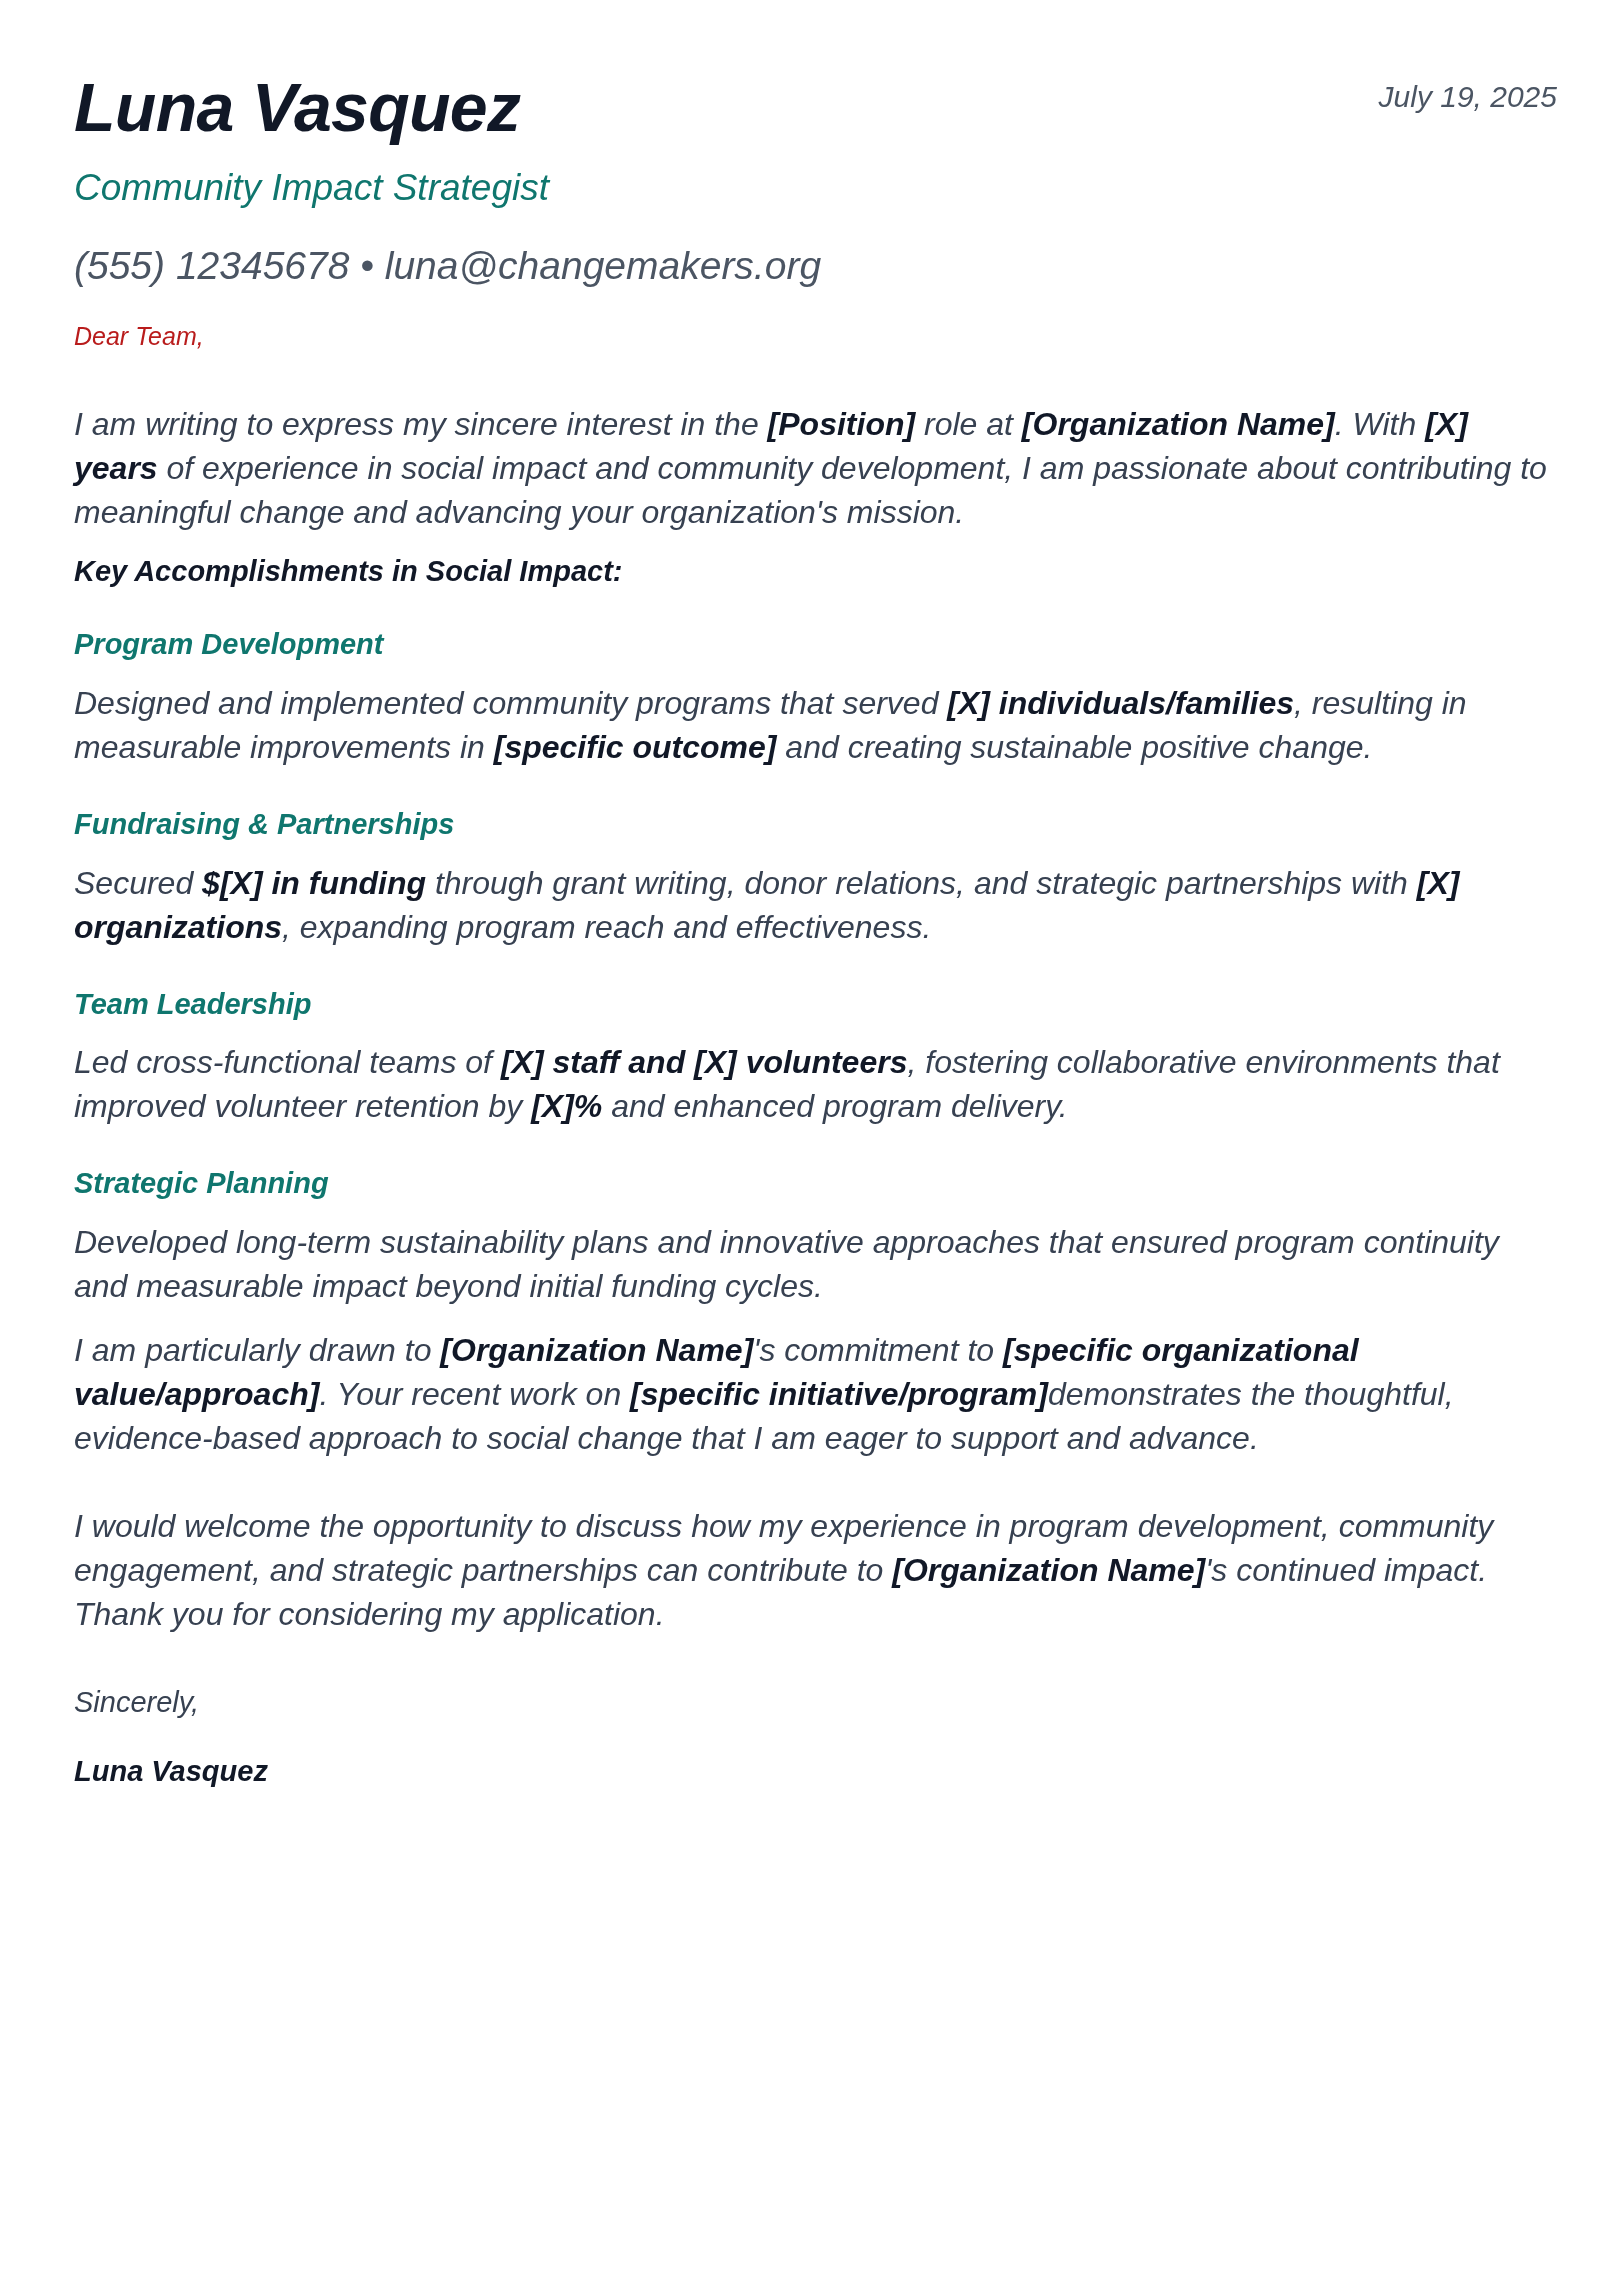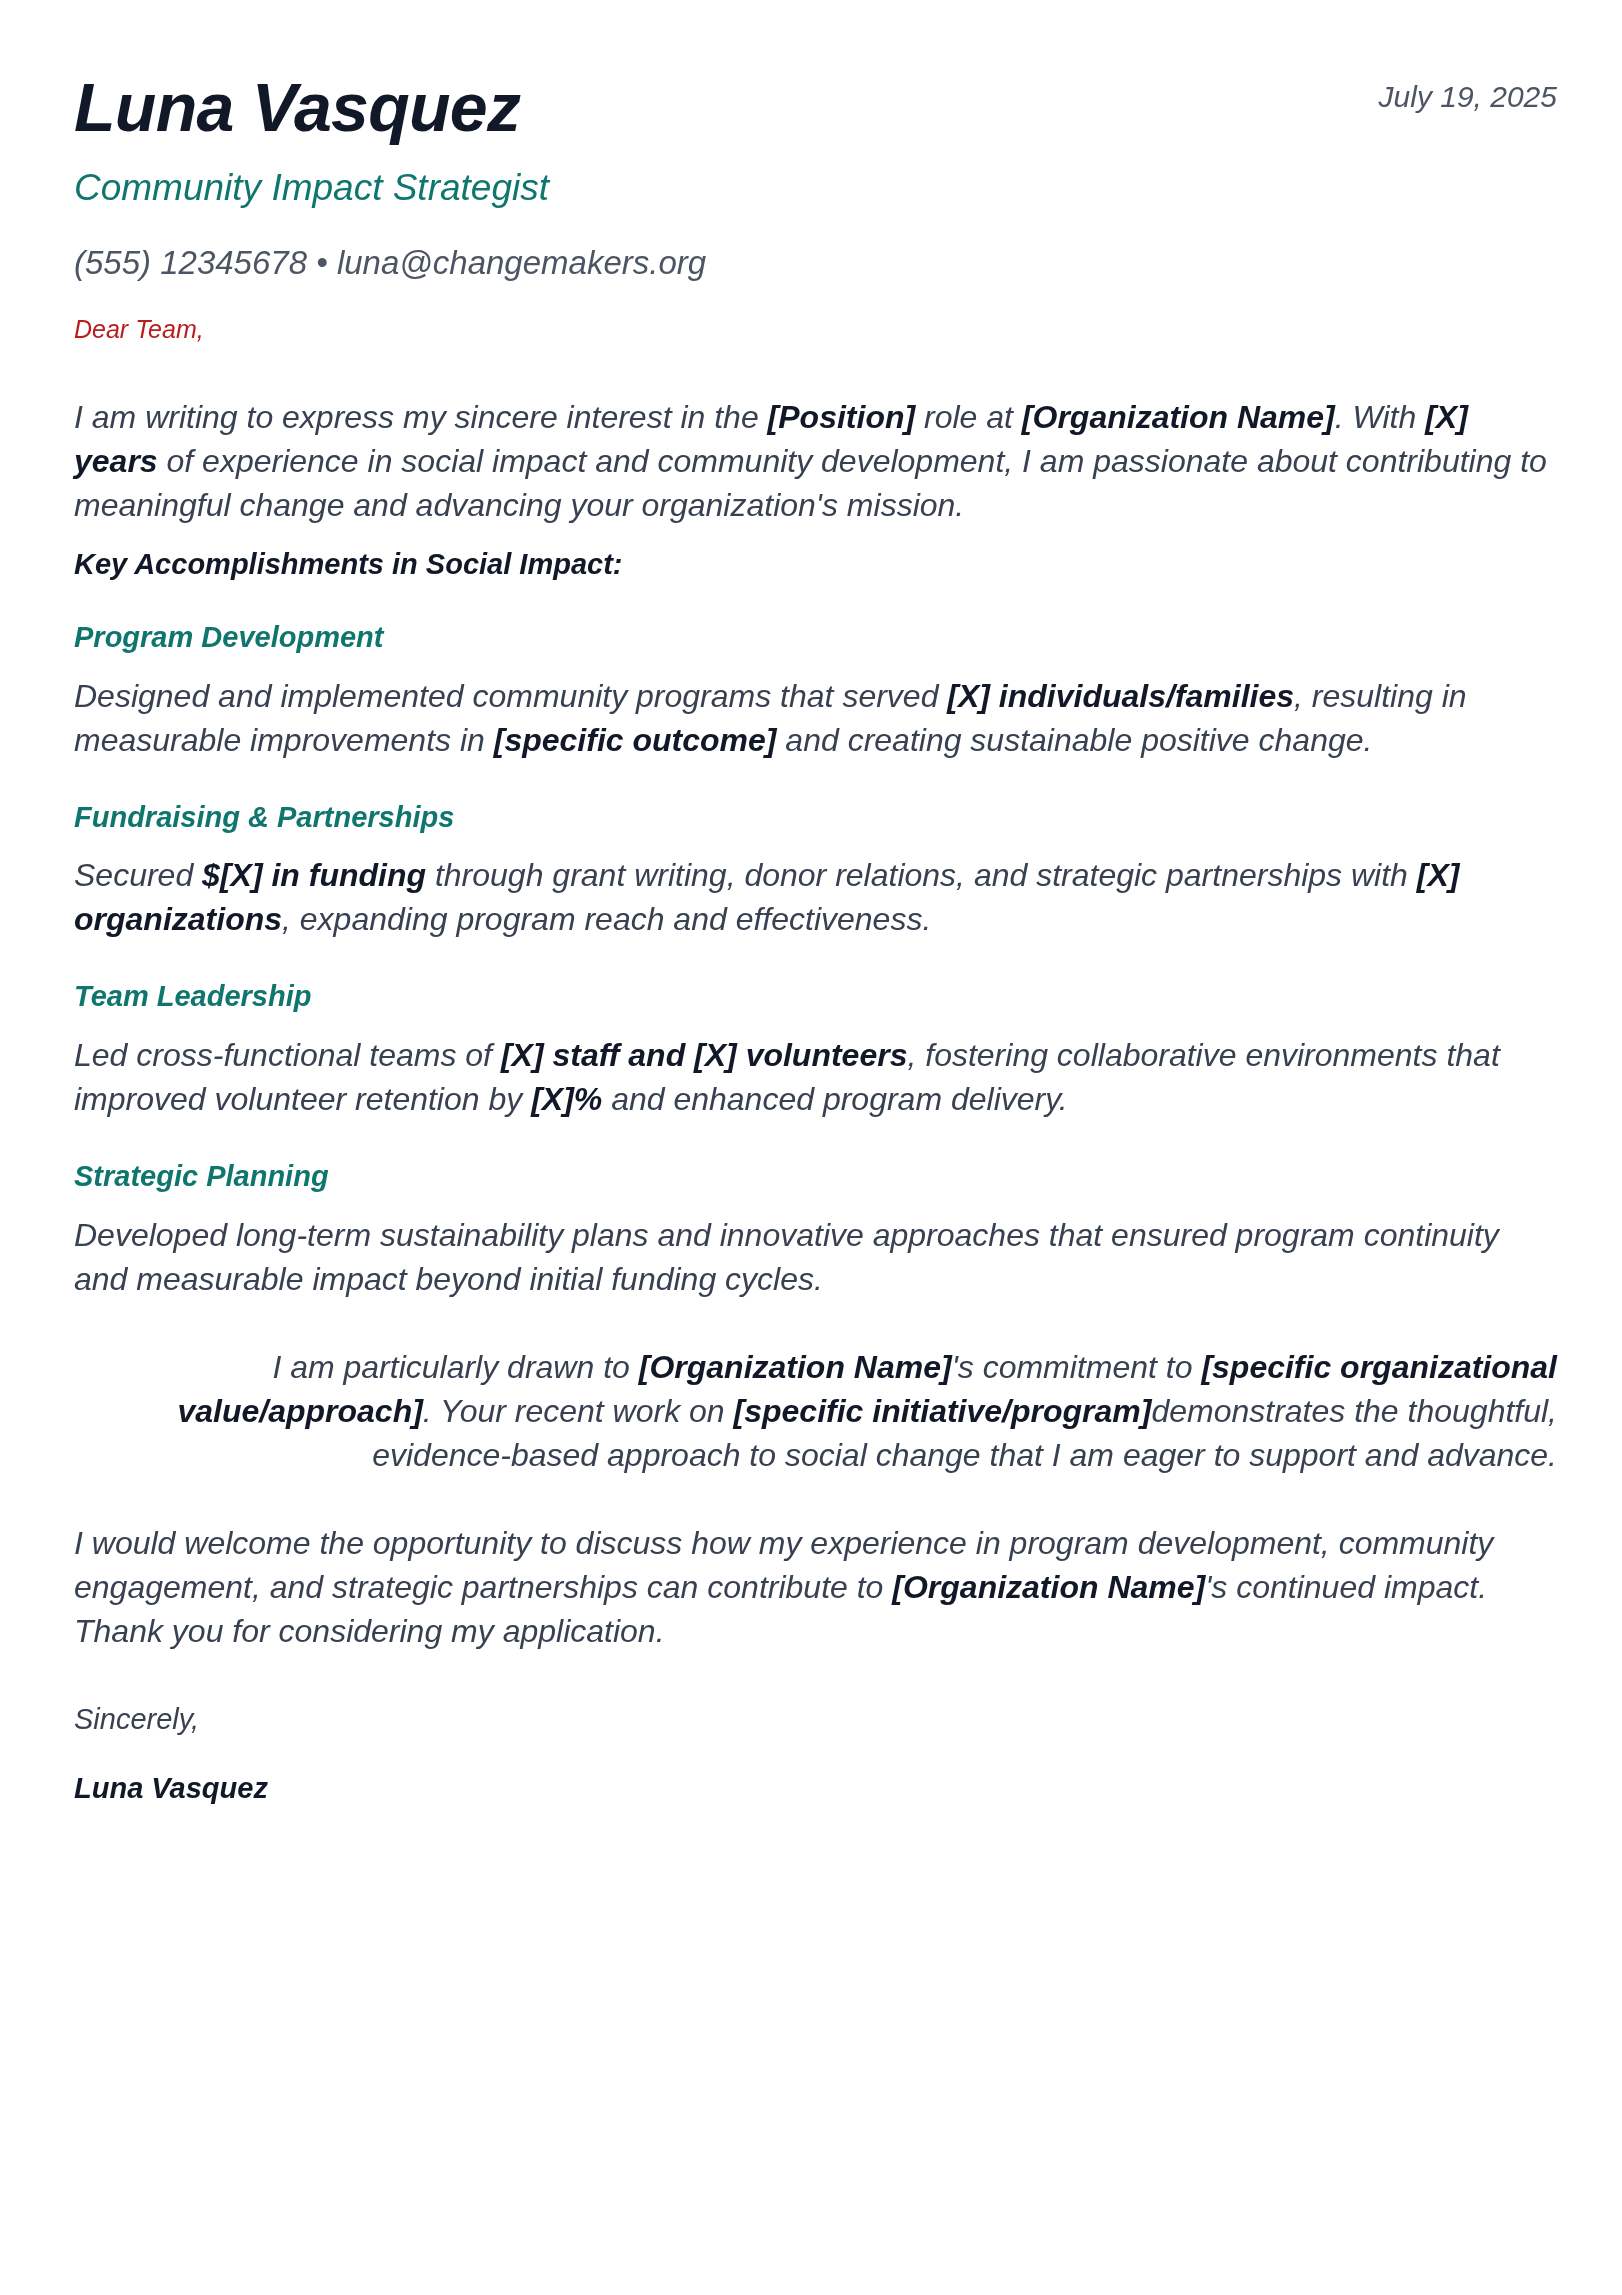--- a/index.html
+++ b/index.html
@@ -42,21 +42,21 @@
       color: #4b5563;
     }
     .title {
       margin-top: 25px;
       font-size: 37px;
       color: #0f766e;
       line-height: 1.2;
     }
     .contact {
       margin-top: 33px;
-      font-size: 33px;
+      font-size: 39px;
       color: #4b5563;
       line-height: 1.2;
     }
     .salutation {
       margin-top: 31px;
       font-size: 25px;
       color: #b91c1c;
       line-height: 1.2;
     }
     p {
@@ -85,21 +85,21 @@
       color: #0f766e;
       line-height: 1.2;
       margin-top: 38px;
     }
     .acc-title.first {
       margin-top: 38px;
     }
     .acc-desc {
       margin-top: 19px;
     }
-    .para2 { margin-top: 44px; text-align: right; }
+    .para2 { margin-top: 20px; }
     .para3 { margin-top: 44px; }
     .closing {
       margin-top: 44px;
       font-size: 29px;
       line-height: 44px;
       color: #374151;
     }
     .signature {
       margin-top: 30px;
       font-size: 29px;

